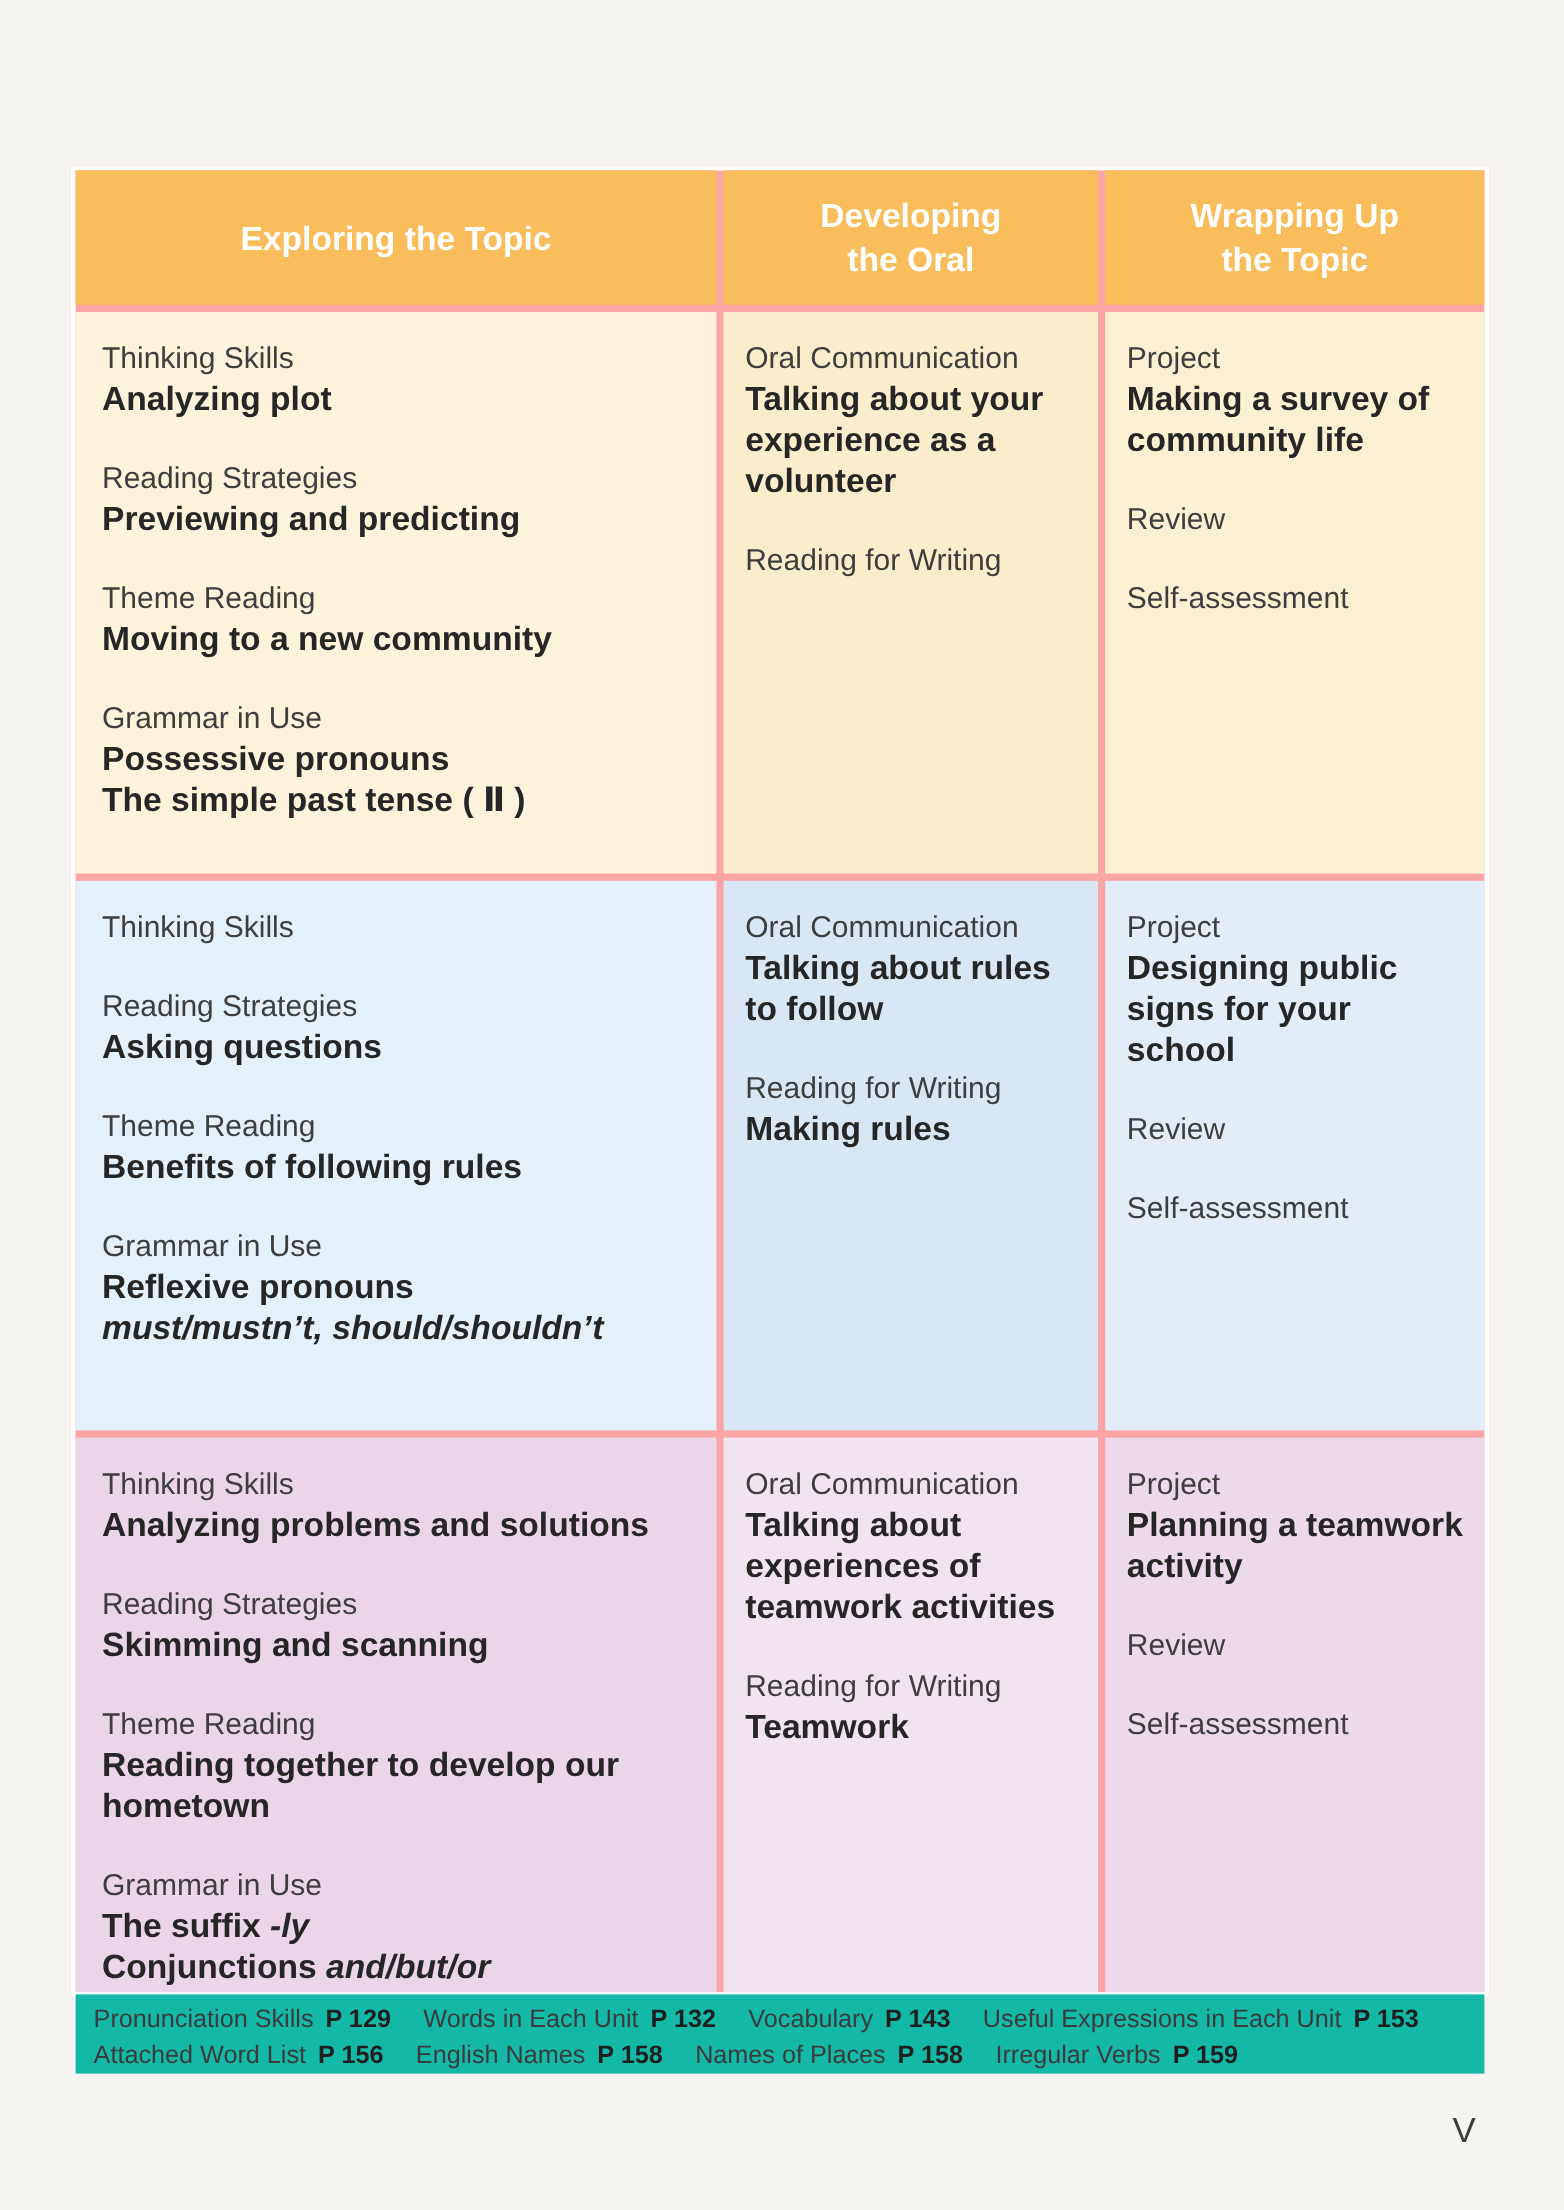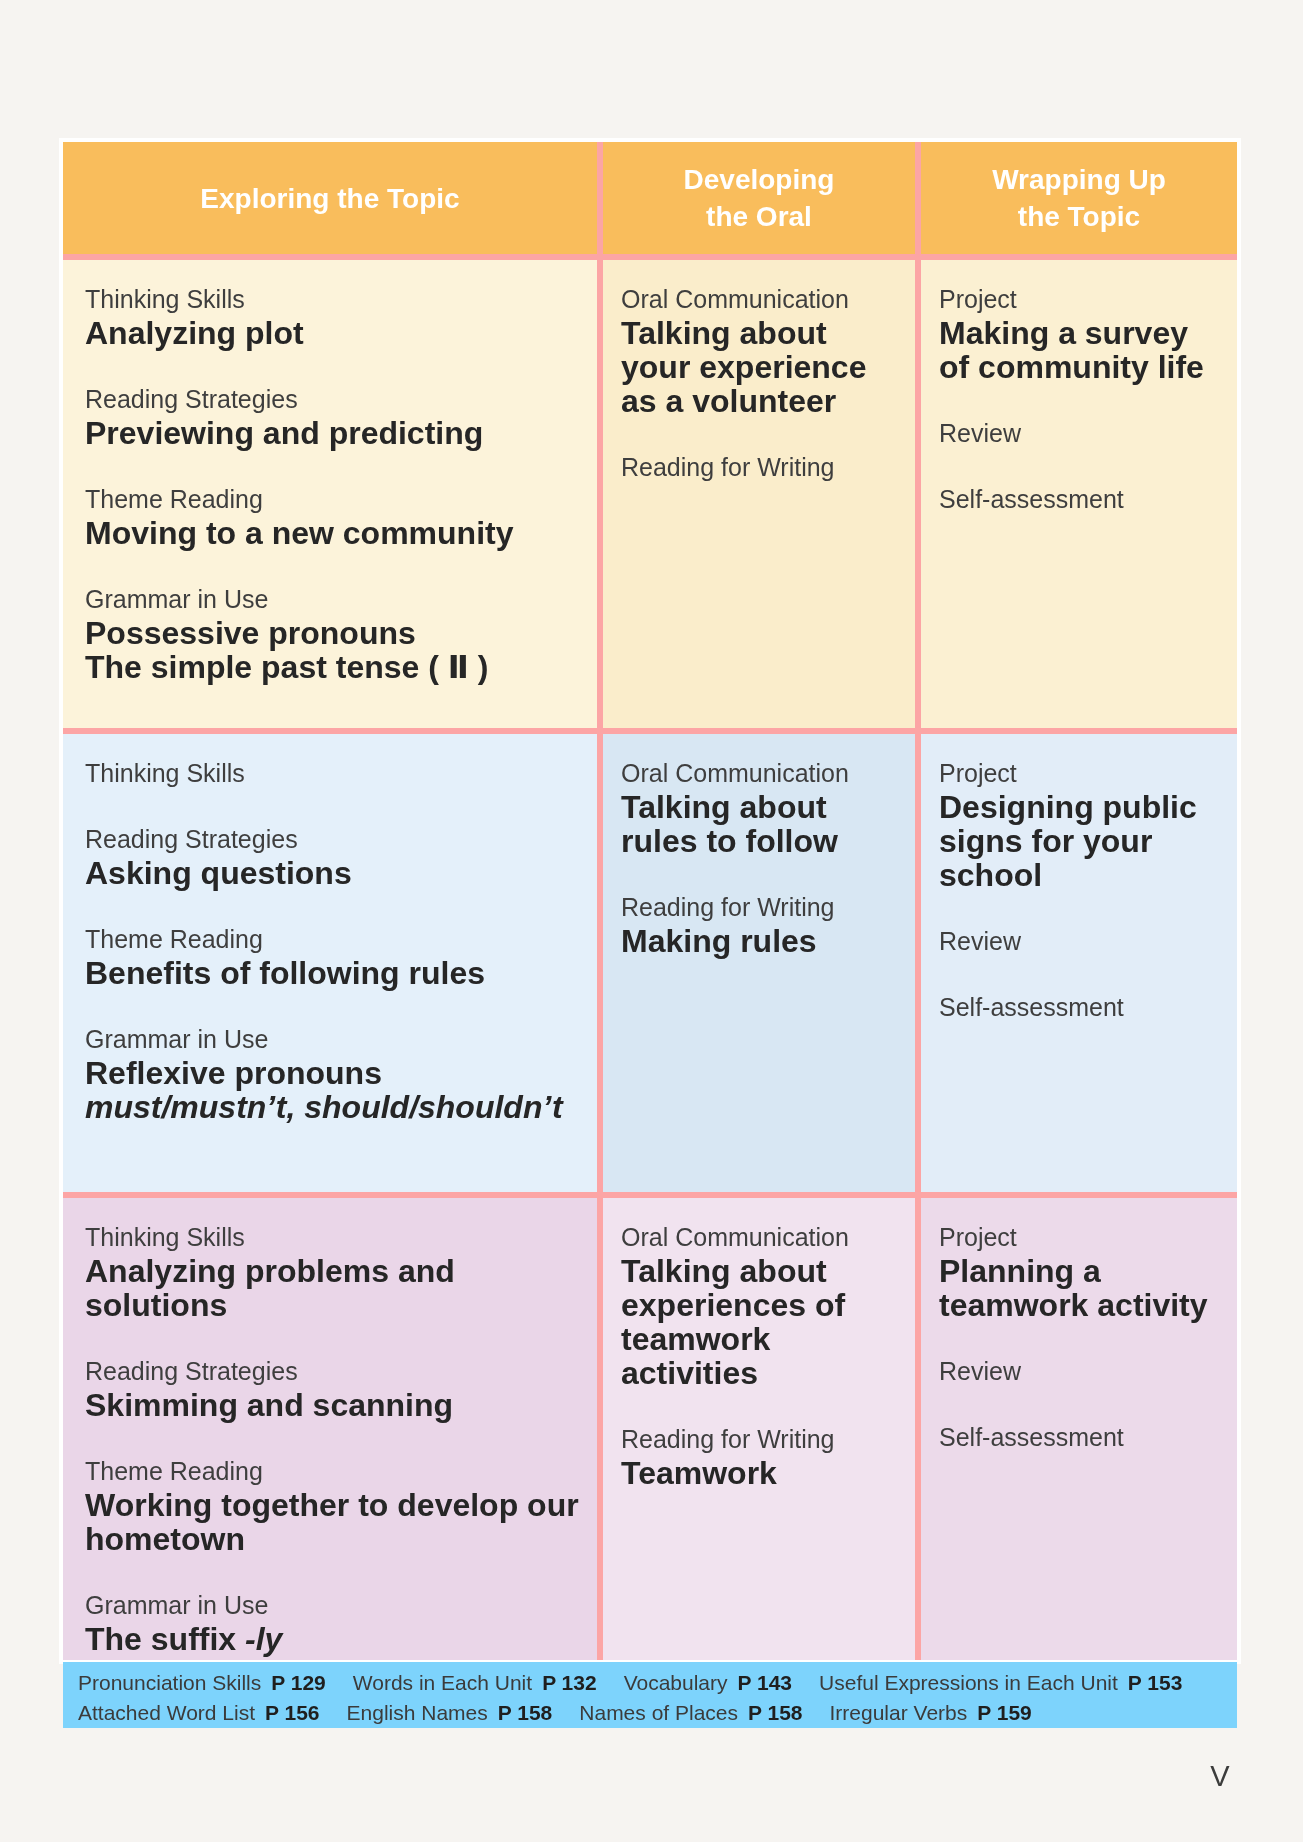--- a/index.html
+++ b/index.html
@@ -27,26 +27,26 @@
     padding:22px 16px 10px 18px;
     overflow:hidden;
   }
   .cell.col0{padding-left:22px;}
   .group{margin-bottom:32px;}
   .group:last-child{margin-bottom:0;}
   .label{
     font-size:25px;line-height:34px;color:#3e3e3e;font-weight:400;
   }
   .item{
-    font-size:32px;line-height:34px;color:#262626;font-weight:bold;
+    font-size:28px;line-height:34px;color:#262626;font-weight:bold;
   }
   .item .it{font-style:italic;}
   .footer-index{
     position:absolute;left:63px;top:1662px;width:1174px;height:66px;
-    background:#7dd3fc;box-sizing:border-box;
+    background:#14b8a6;box-sizing:border-box;
     padding:6px 14px 0 15px;
   }
   .footer-line{font-size:21px;line-height:30px;color:#3b3b3b;white-space:nowrap;}
   .footer-entry{margin-right:27px;}
   .footer-entry:last-child{margin-right:0;}
   .f-label{font-weight:400;color:#3b3b3b;}
   .f-page{font-weight:bold;color:#1f1f1f;margin-left:10px;}
   .page-number{
     position:absolute;left:1190px;top:1760px;width:60px;
     text-align:center;font-size:29px;color:#3c3c3c;
@@ -145,21 +145,21 @@
       <div class="group">
         <div class="label">Thinking Skills</div>
         <div class="item"><span>Analyzing problems and solutions</span></div>
       </div>
       <div class="group">
         <div class="label">Reading Strategies</div>
         <div class="item"><span>Skimming and scanning</span></div>
       </div>
       <div class="group">
         <div class="label">Theme Reading</div>
-        <div class="item"><span>Working together to develop our hometown</span></div>
+        <div class="item"><span>Reading together to develop our hometown</span></div>
       </div>
       <div class="group">
         <div class="label">Grammar in Use</div>
         <div class="item"><span>The suffix </span><span class="it">-ly</span></div>
         <div class="item"><span>Conjunctions </span><span class="it">and/but/or</span></div>
       </div>
     </div>
     <div class="cell col1" style="background: rgb(241, 227, 239);">
       <div class="group">
         <div class="label">Oral Communication</div>

